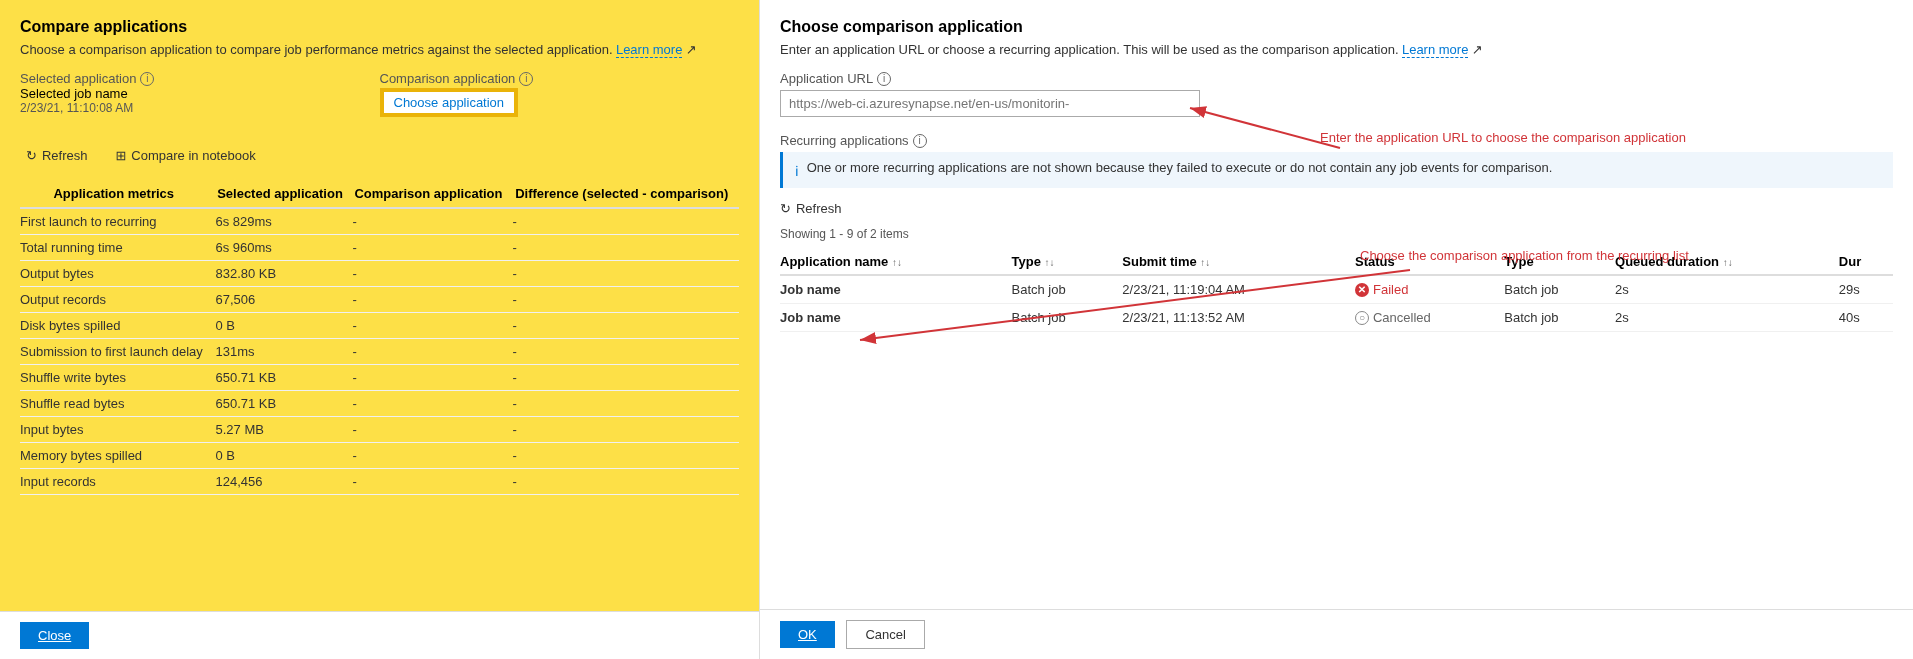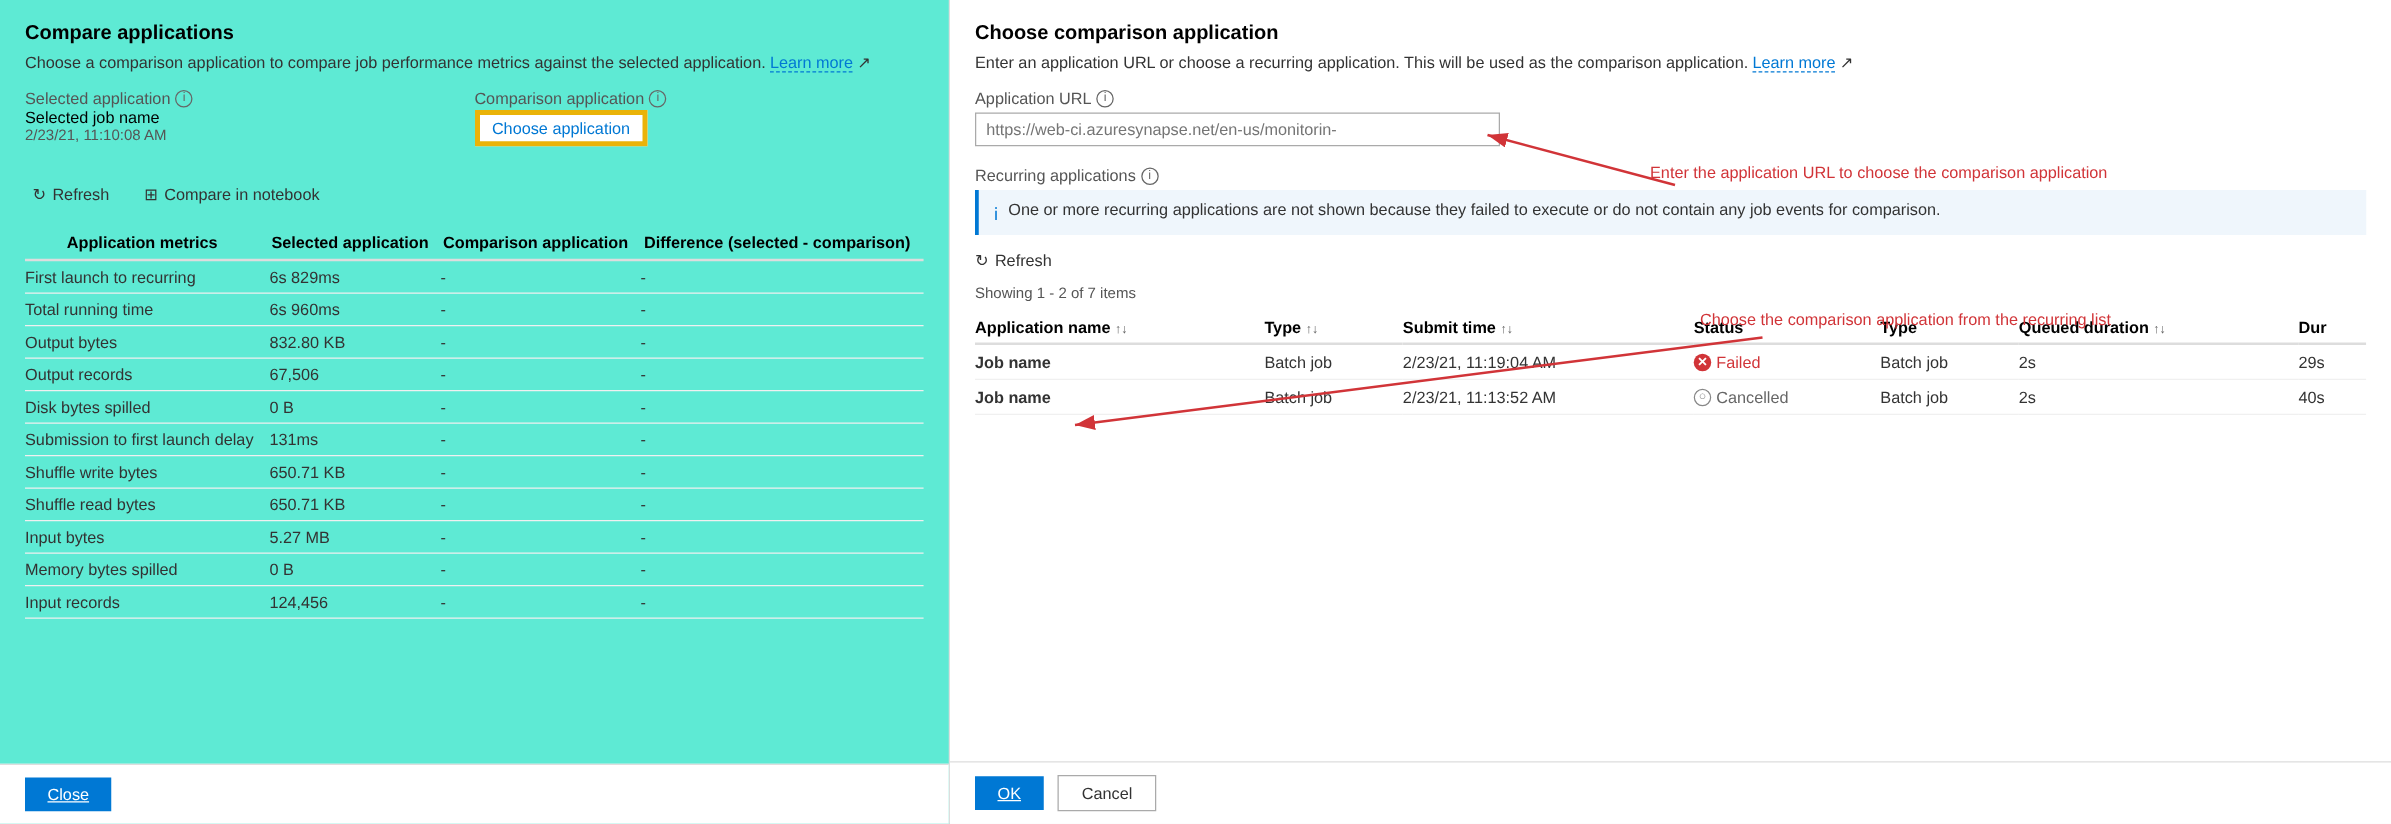--- a/index.html
+++ b/index.html
@@ -1,20 +1,20 @@
 <!DOCTYPE html>
 <html><head>
   <meta charset="utf-8">
   <style>
     * { box-sizing: border-box; margin: 0; padding: 0; font-family: 'Segoe UI', Arial, sans-serif; font-size: 13px; }
     body { background: #f3f3f3; display: flex; width: 1913px; height: 659px; overflow: hidden; }
 
     .left-panel {
       width: 760px;
-      background: #5eead4;
+      background: #fde047;
       border-right: 1px solid #ddd;
       display: flex;
       flex-direction: column;
       height: 659px;
       padding: 18px 20px 0 20px;
       position: relative;
     }
 
     .right-panel {
       flex: 1;
@@ -473,21 +473,21 @@
   <div class="info-banner">
     <span class="info-banner-icon">ℹ</span>
     <span>One or more recurring applications are not shown because they failed to execute or do not contain any job events for comparison.</span>
   </div>
 
   <button class="refresh-btn">
     <span>↻</span>
     <span>Refresh</span>
   </button>
 
-  <div class="showing-text">Showing 1 - 2 of 7 items</div>
+  <div class="showing-text">Showing 1 - 9 of 2 items</div>
 
   <div style="flex:1;overflow-y:auto;margin-bottom:50px;">
     <table class="app-table">
       <thead>
         <tr>
           <th>
             <span>Application name</span>
             <span class="sort-icon"> ↑↓</span>
           </th>
           <th>

